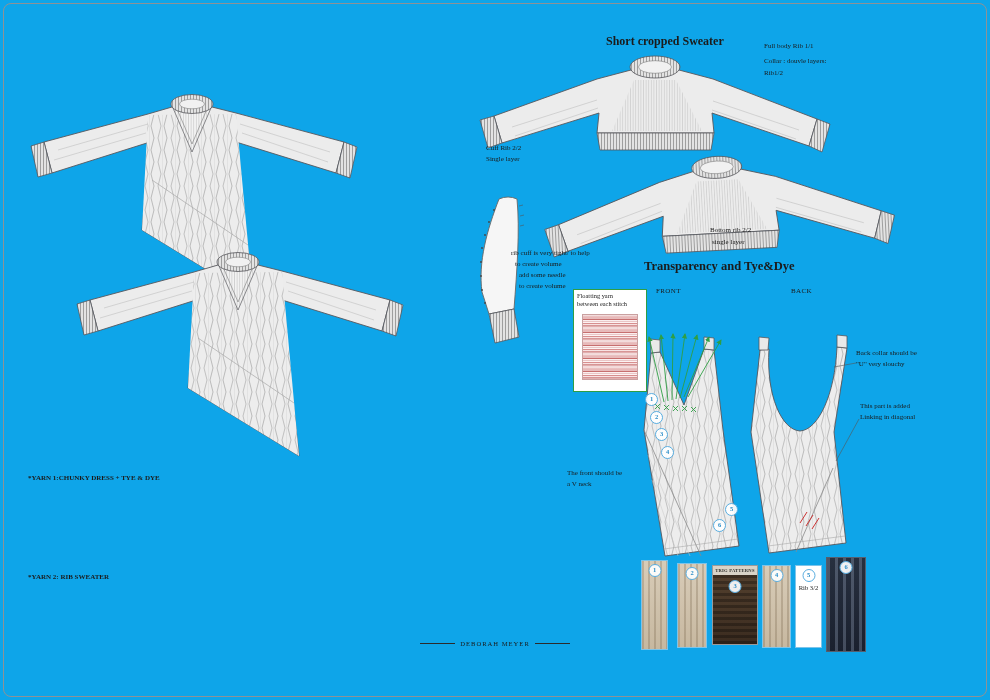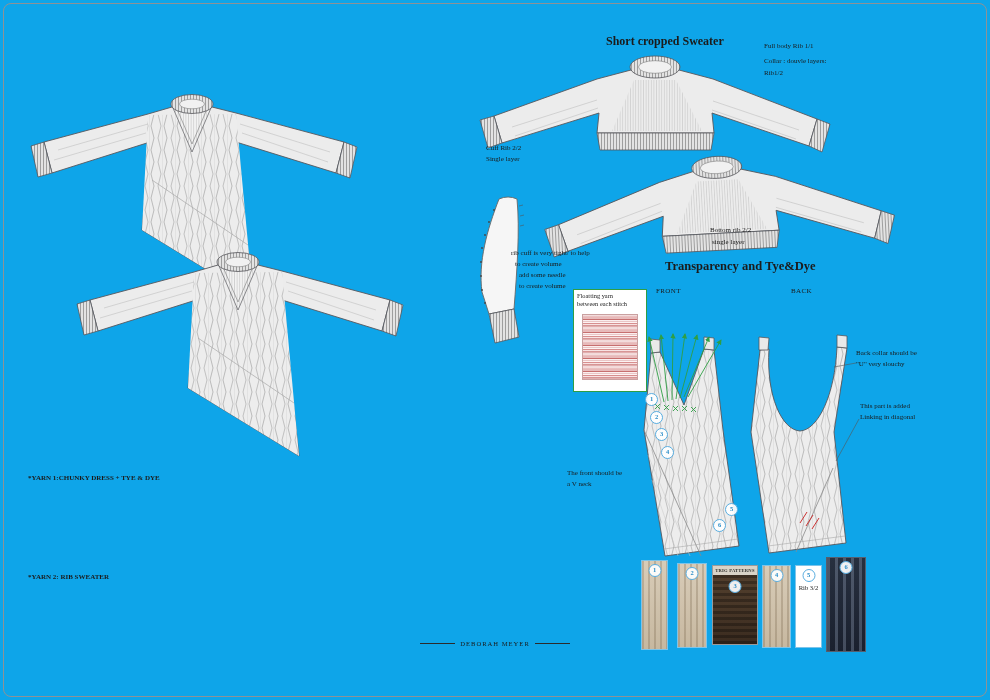--- a/index.html
+++ b/index.html
@@ -173,21 +173,21 @@
   <div class="abs note" style="left:486px;top:144px;">Cuff Rib 2/2</div>
   <div class="abs note" style="left:486px;top:155px;">Single layer</div>
   <div class="abs note" style="left:710px;top:226px;">Bottom rib 2/2</div>
   <div class="abs note" style="left:712px;top:238px;">single layer</div>
 
   <div class="abs note" style="left:511px;top:249px;">rib cuff is very tight/ to help</div>
   <div class="abs note" style="left:515px;top:260px;">to create volume</div>
   <div class="abs note" style="left:519px;top:271px;">add some needle</div>
   <div class="abs note" style="left:519px;top:282px;">to create volume</div>
 
-  <div class="abs h2" style="left:665px;top:259px;">Transparency and Tye&amp;Dye</div>
+  <div class="abs h2" style="left:644px;top:259px;">Transparency and Tye&amp;Dye</div>
   <div class="abs tinylabel" style="left:656px;top:287px;">FRONT</div>
   <div class="abs tinylabel" style="left:791px;top:287px;">BACK</div>
 
   <div class="green-box">
     <div class="lbl">Floatting yarn</div>
     <div class="lbl" style="padding-top:0;">between each stitch</div>
     <div class="stripes"></div>
   </div>
 
   <div class="abs note" style="left:856px;top:349px;">Back collar should be</div>

